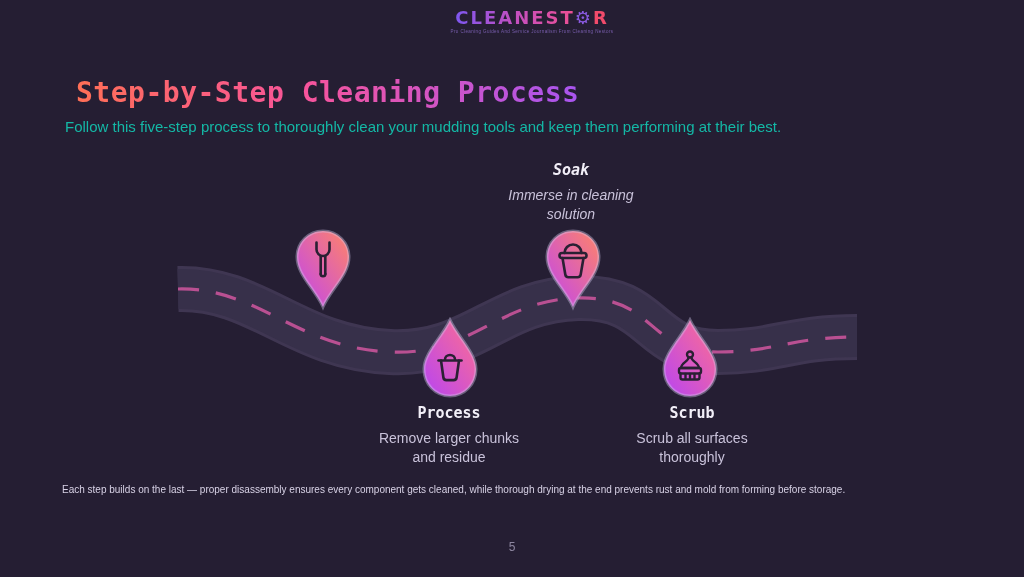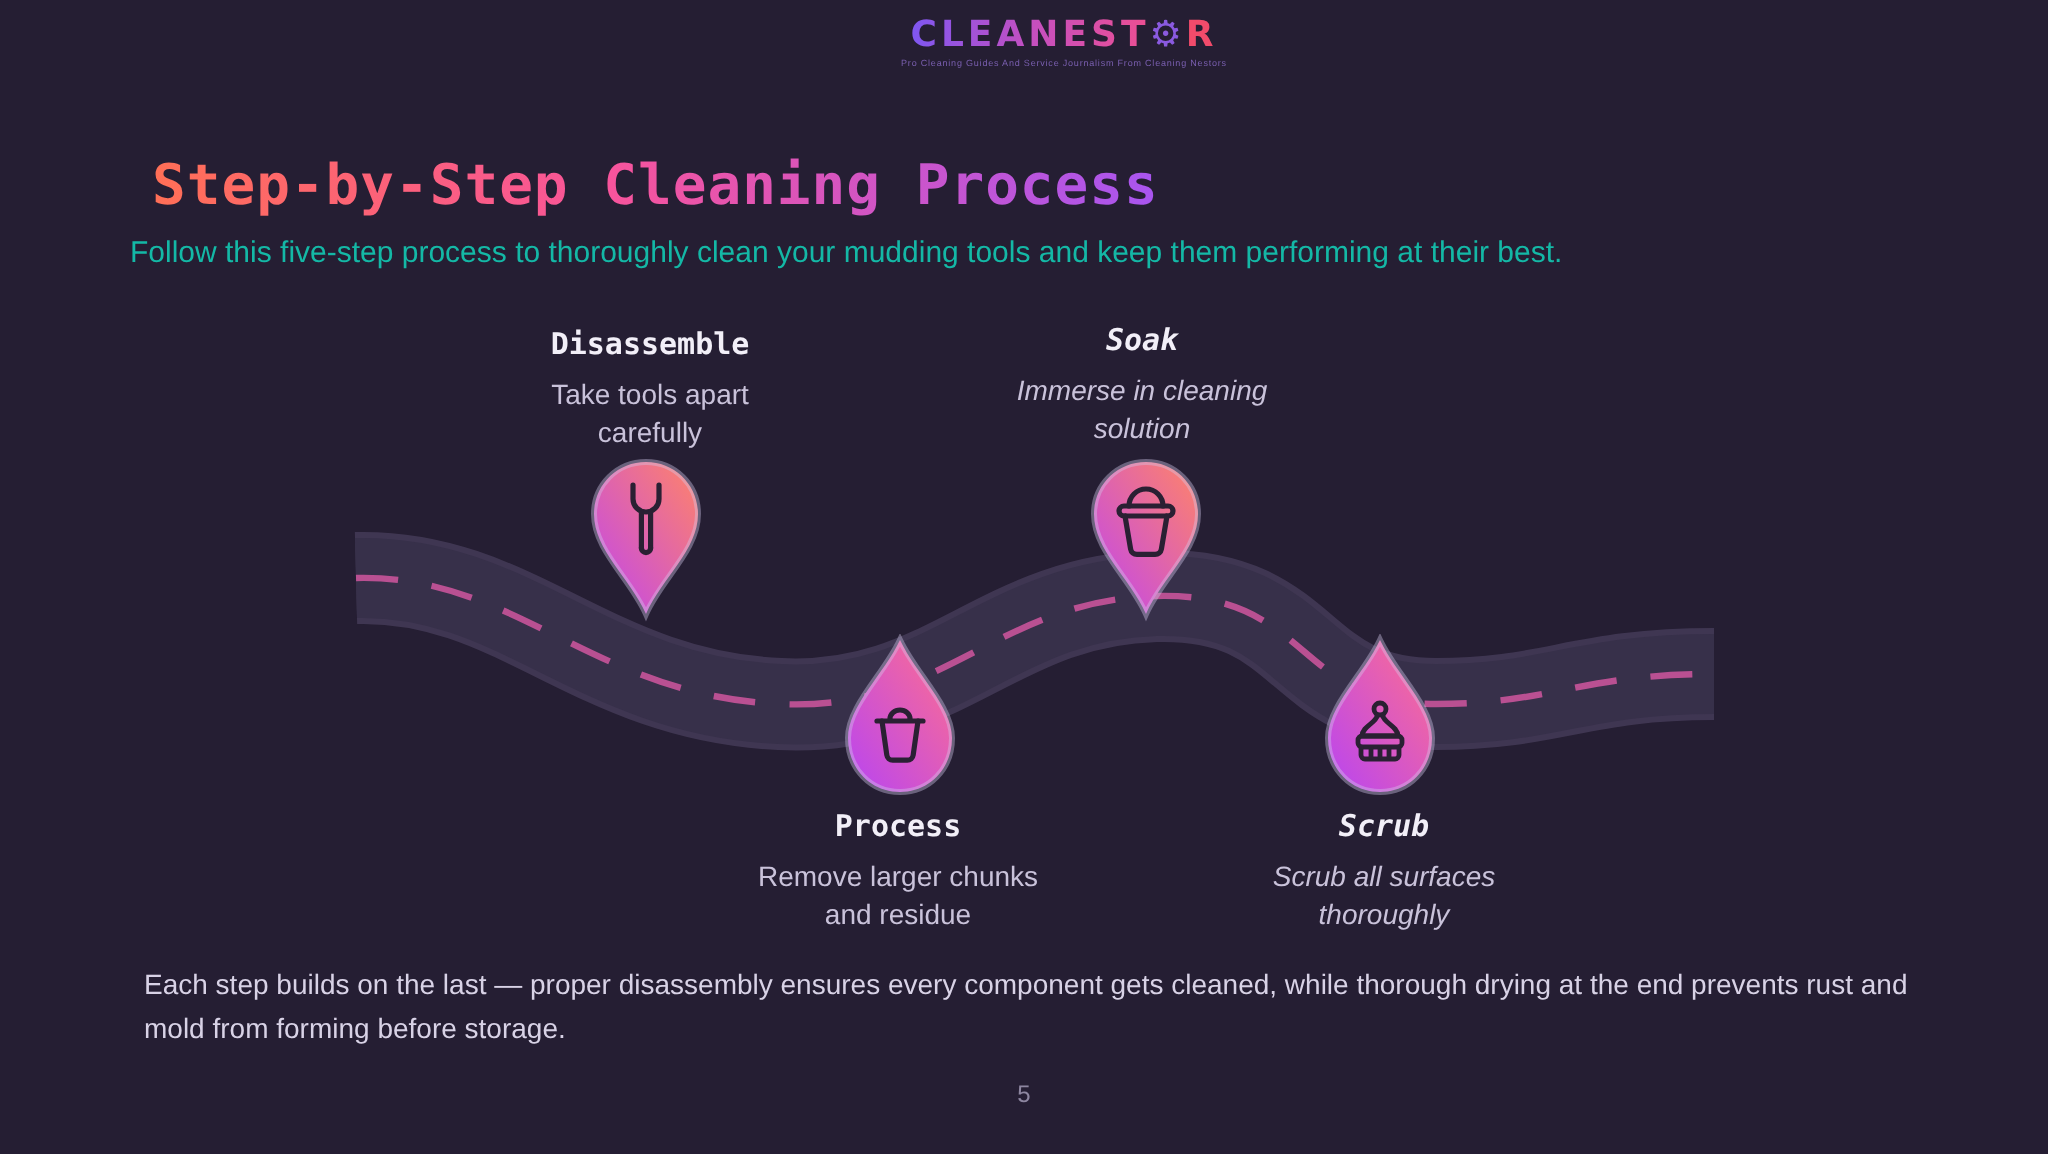--- a/index.html
+++ b/index.html
@@ -42,22 +42,22 @@
   .marker svg{display:block;}
   
   .step-label{position:absolute;text-align:center;}
   .step-name{
     font-family:"DejaVu Sans Mono","Liberation Mono",monospace;
     font-weight:bold;font-size:15px;color:#f2eff8;margin:0 0 7px 0;
   }
   .step-caption{font-size:14px;line-height:1.35;color:#c9c2da;margin:0 auto;}
   
   .footer-text{
-    position:absolute;left:72px;top:482px;width:912px;
-    font-size:14px;line-height:1.55;color:#d8d2e6;
+    position:absolute;left:62px;top:482px;width:912px;
+    font-size:10px;line-height:1.55;color:#d8d2e6;
   }
   .page-number{
     position:absolute;left:0;top:540px;width:100%;text-align:center;
     font-size:12px;color:#8d86a0;
   }
 </style>
 </head>
 <body>
 
 <div class="slide">
@@ -130,36 +130,32 @@
       <g fill="none" stroke="#2a2033" stroke-width="2.4" stroke-linecap="round" stroke-linejoin="round">
         <circle cx="32" cy="37.5" r="3"></circle>
         <path d="M30.5 40.5 c0.5 3.5 -7.5 5.5 -7.5 10.5 h18 c0 -5 -8 -7 -7.5 -10.5"></path>
         <rect x="21" y="51" width="22" height="5.5" rx="2"></rect>
         <path d="M22.5 56.5 v4 a2 2 0 0 0 2 2 h15 a2 2 0 0 0 2 -2 v-4"></path>
         <path d="M27.5 57 v4.5 M32 57 v4.5 M36.5 57 v4.5"></path>
       </g>
     </svg>
   </div>
 
-  <div class="step-label" style="left:225px;top:163px;width:200px;">
-    <div class="step-name">Disassemble</div>
-    <div class="step-caption" style="width:112px;">Take tools apart carefully</div>
-  </div>
 
   <div class="step-label" style="left:471px;top:161px;width:200px;font-style:italic;">
     <div class="step-name">Soak</div>
     <div class="step-caption" style="width:140px;">Immerse in cleaning solution</div>
   </div>
 
   <div class="step-label" style="left:349px;top:404px;width:200px;">
     <div class="step-name">Process</div>
     <div class="step-caption" style="width:150px;">Remove larger chunks and residue</div>
   </div>
 
-  <div class="step-label" style="left:592px;top:404px;width:200px;font-style:italic;">
+  <div class="step-label" style="left:592px;top:404px;width:200px;">
     <div class="step-name">Scrub</div>
     <div class="step-caption" style="width:132px;">Scrub all surfaces thoroughly</div>
   </div>
 
   <div class="footer-text">Each step builds on the last — proper disassembly ensures every component gets cleaned, while thorough drying at the end prevents rust and mold from forming before storage.</div>
   <div class="page-number">5</div>
 
 </div>
 
 </body></html>

